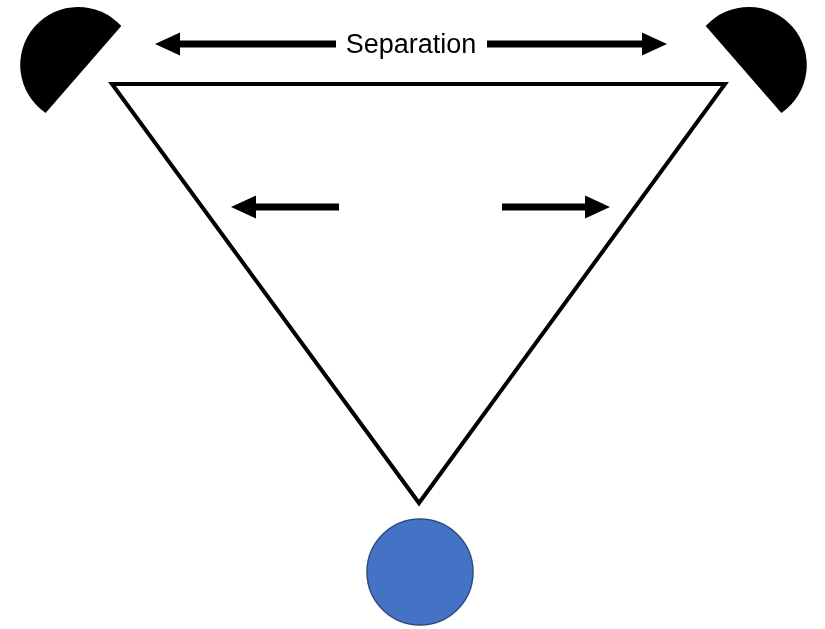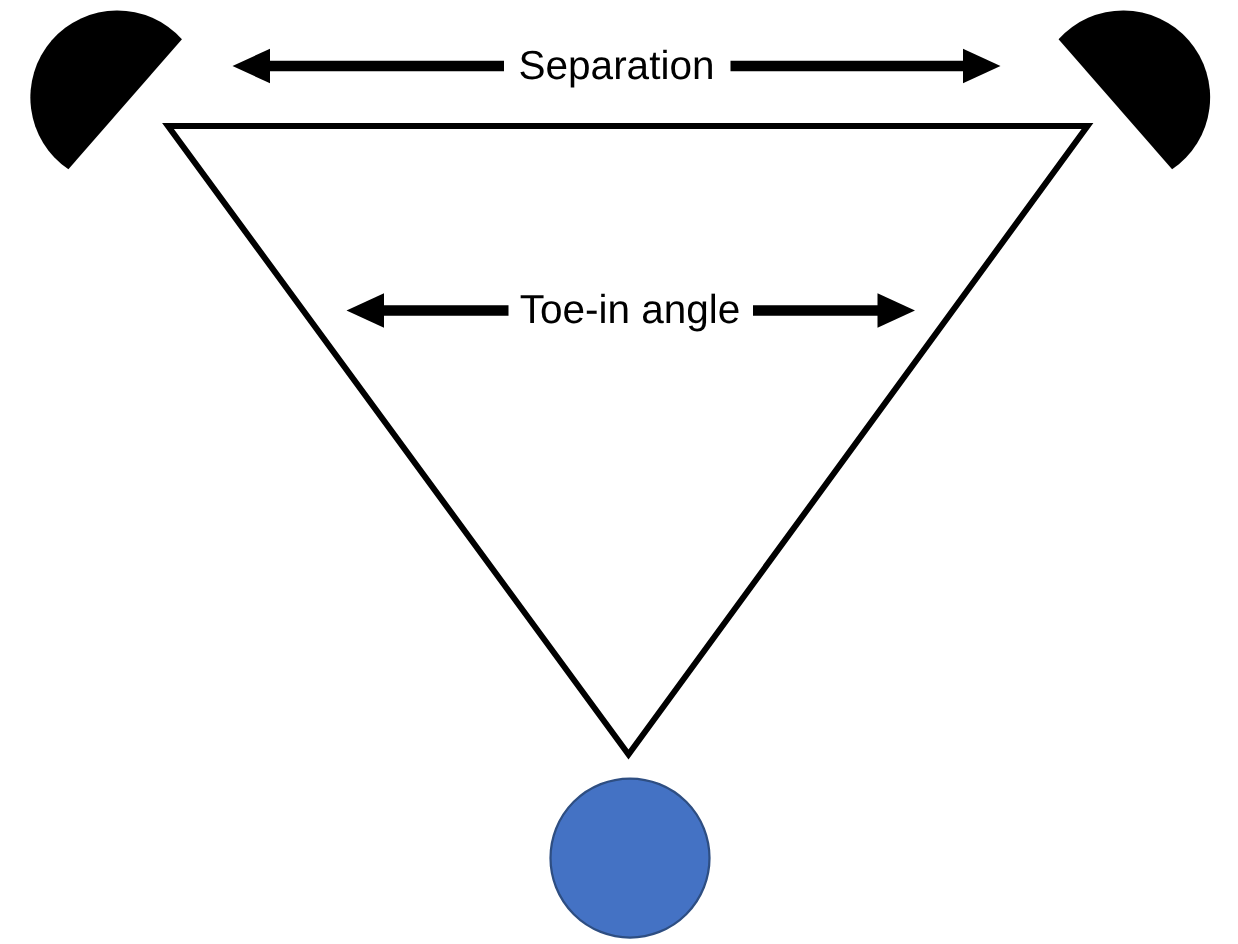--- a/index.html
+++ b/index.html
@@ -83,15 +83,14 @@
     <g>
       <rect x="502" y="203.5" width="85" height="7" fill="#000000"></rect>
       <polygon points="610,207 585,195.5 585,218.5" fill="#000000"></polygon>
     </g>
 
     <circle cx="420" cy="572" r="53" fill="#4472C4" stroke="#2E4E82" stroke-width="1.5"></circle>
   </svg>
 
   <div class="dim-label" id="label-separation">Separation</div>
 
-  <div class="dim-label" id="label-toein">Toe-in angle</div>
 
 </div>
 
 </body></html>

